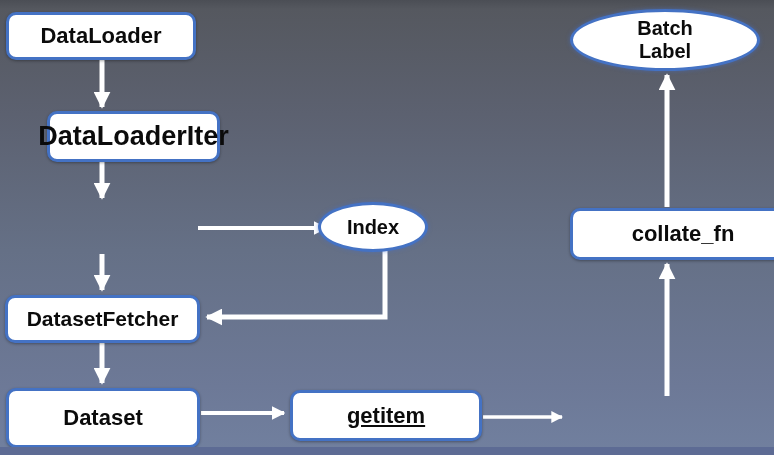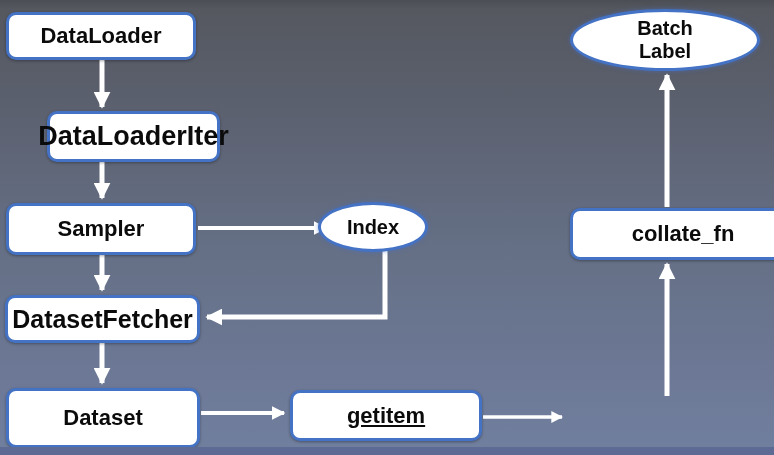--- a/index.html
+++ b/index.html
@@ -70,23 +70,22 @@
     <line class="arrow" x1="201" y1="413" x2="284" y2="413" stroke-width="4" marker-end="url(#ah)"></line>
     <line class="arrow" x1="483" y1="417" x2="562" y2="417" stroke-width="3.5" marker-end="url(#ah)"></line>
     <line class="arrow" x1="667" y1="396" x2="667" y2="264" stroke-width="5" marker-end="url(#ah)"></line>
     <line class="arrow" x1="667" y1="207" x2="667" y2="75" stroke-width="5" marker-end="url(#ah)"></line>
   </svg>
 
   <div class="node rect" style="left:6px;top:12px;width:190px;height:48px;">DataLoader</div>
 
   <div class="node rect" style="left:6px;top:111px;width:173px;height:51px;font-size:27px;margin-left:41px;">DataLoaderIter</div>
 
-  <div class="node rect" style="left:6px;top:203px;width:190px;height:52px;">Sampler</div>
 
-  <div class="node rect" style="left:5px;top:295px;width:195px;height:48px;font-size:25px;">DatasetFetcher</div>
+  <div class="node rect" style="left:5px;top:295px;width:195px;height:48px;font-size:21px;">DatasetFetcher</div>
 
   <div class="node rect" style="left:6px;top:388px;width:194px;height:60px;">Dataset</div>
 
   <div class="node rect" style="left:290px;top:390px;width:192px;height:51px;text-decoration:underline;">getitem</div>
 
   <div class="node rect" style="left:570px;top:208px;width:226px;height:52px;">collate_fn</div>
 
   <div class="node ellipse" style="left:318px;top:202px;width:110px;height:50px;">Index</div>
 
 

